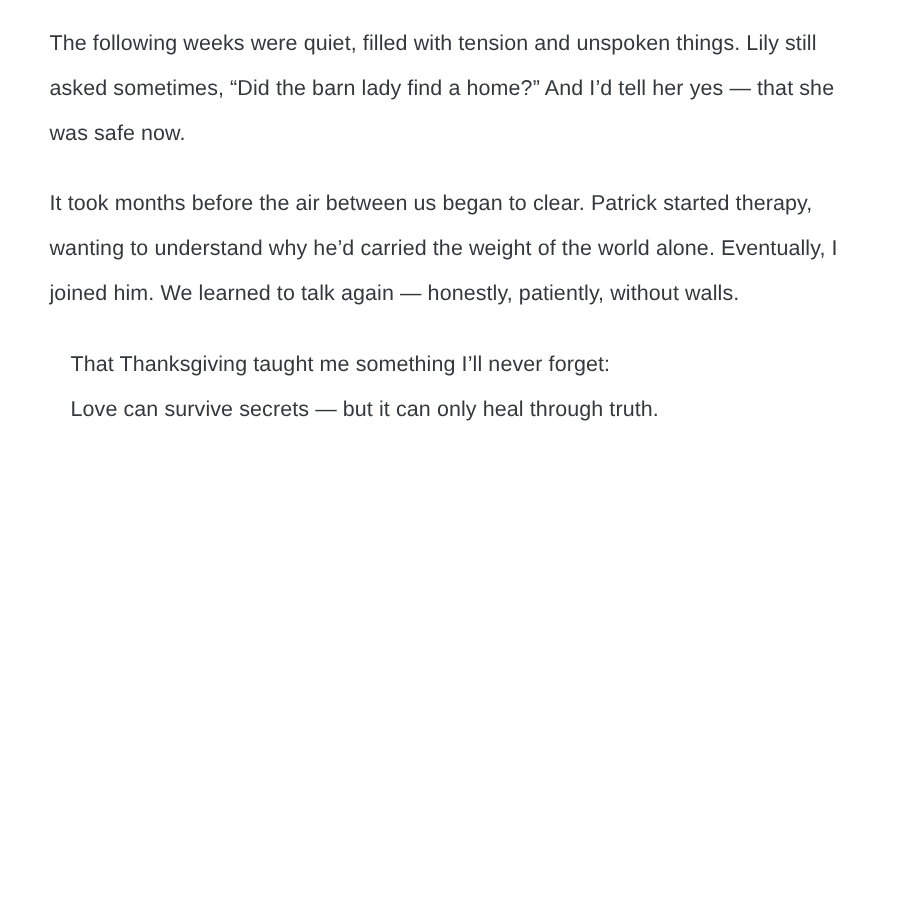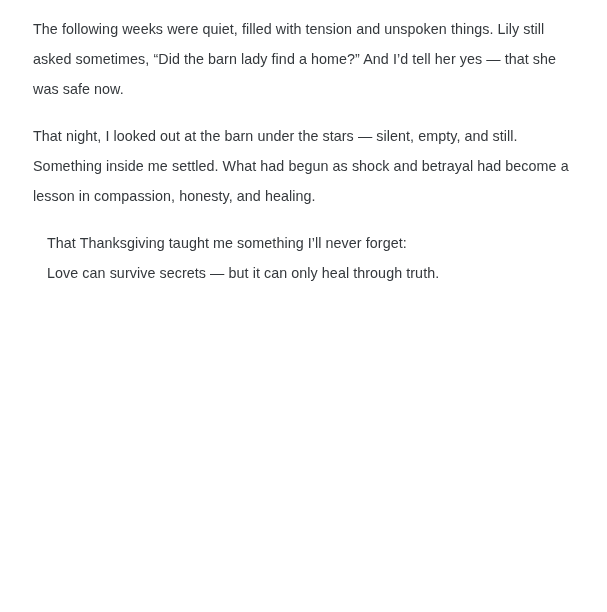--- a/index.html
+++ b/index.html
@@ -33,16 +33,16 @@
   .para:last-child {
     margin-bottom: 0;
     margin-left: 14px;
   }
 </style>
 </head>
 <body>
 
 <div class="page">
   <p class="para">The following weeks were quiet, filled with tension and unspoken things. Lily still asked sometimes, “Did the barn lady find a home?” And I’d tell her yes — that she was safe now.</p>
-  <p class="para">That night, I looked out at the barn under the stars — silent, empty, and still. Something inside me settled. What had begun as shock and betrayal had become a lesson in compassion, honesty, and healing.</p>
+  <p class="para">It took months before the air between us began to clear. Patrick started therapy, wanting to understand why he’d carried the weight of the world alone. Eventually, I joined him. We learned to talk again — honestly, patiently, without walls.</p>
   <p class="para">That Thanksgiving taught me something I’ll never forget:
 Love can survive secrets — but it can only heal through truth.</p>
 </div>
 
 </body></html>

